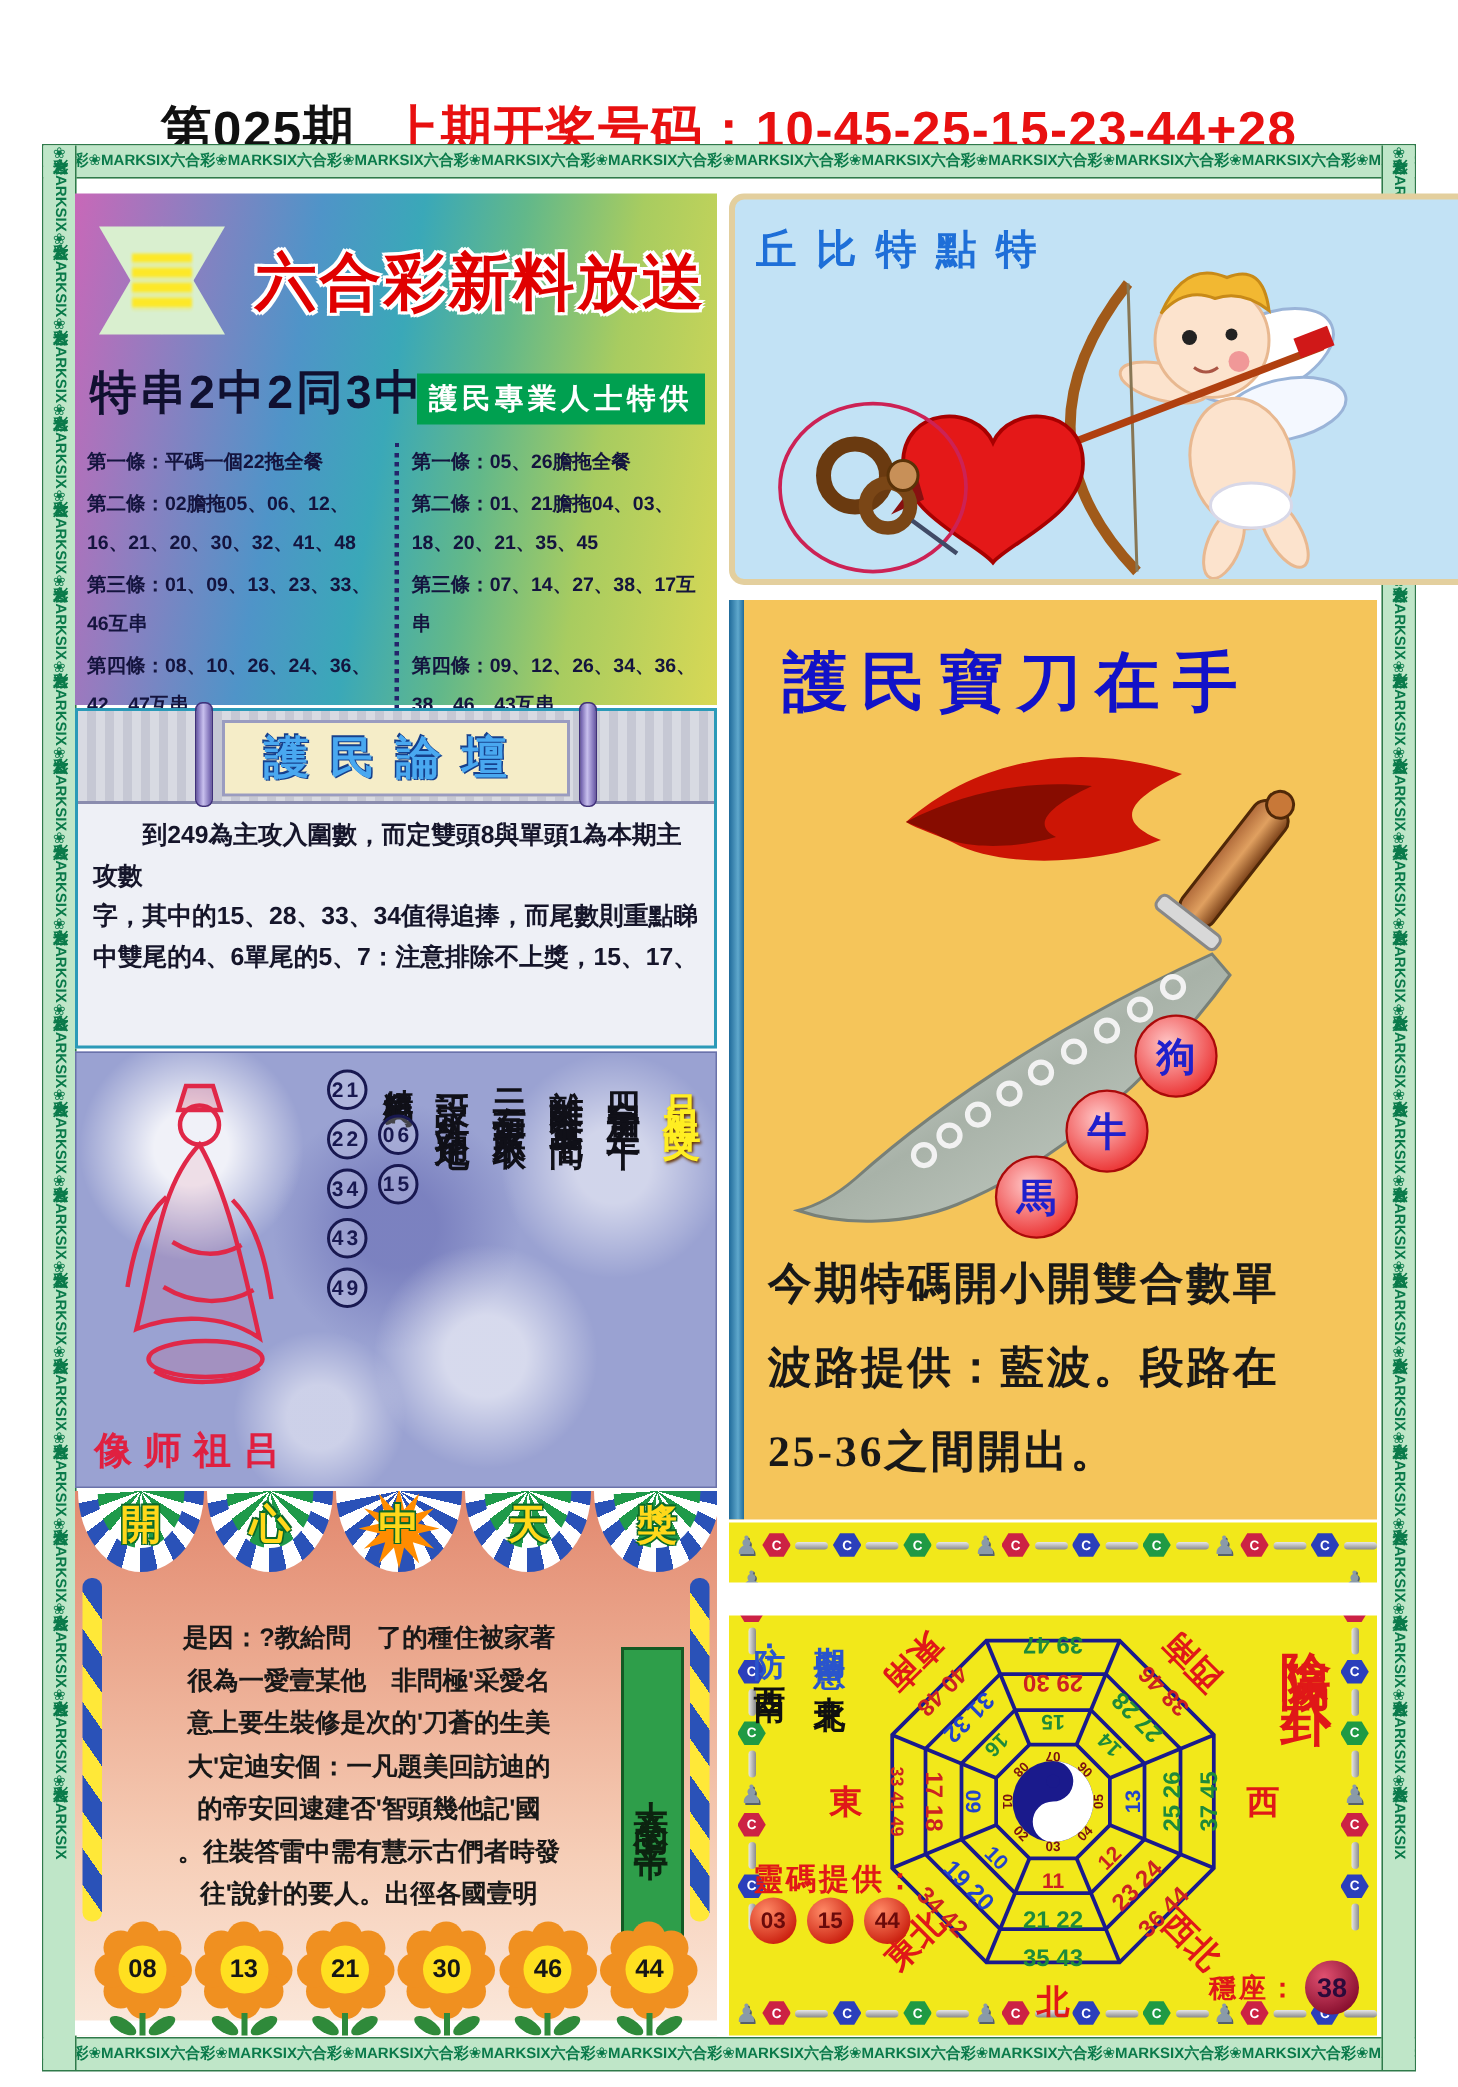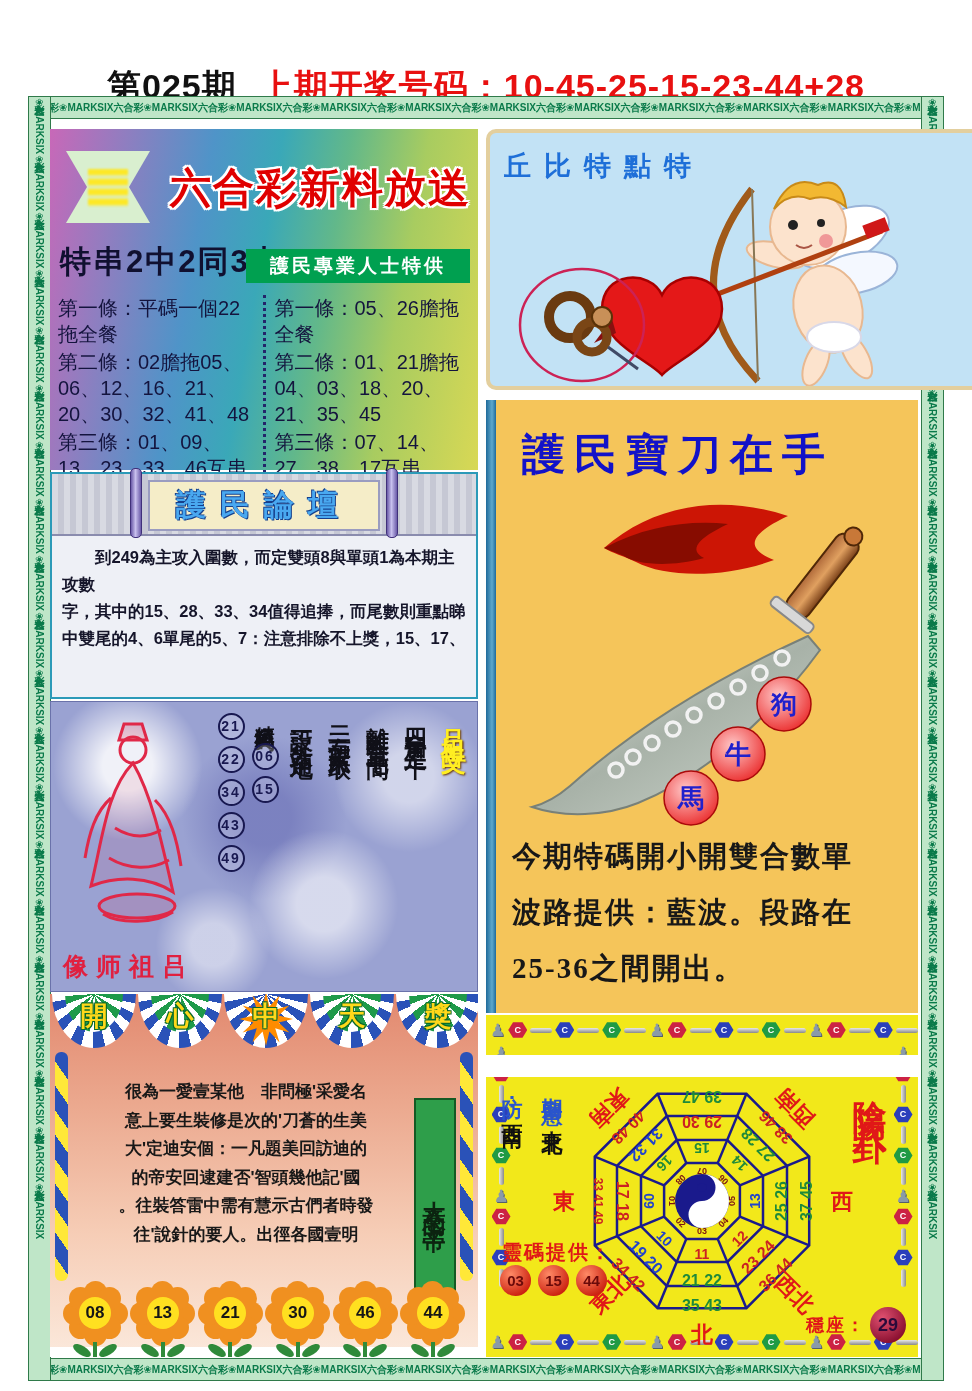--- a/index.html
+++ b/index.html
@@ -26,23 +26,23 @@
   .panelA{left:50px;top:129px;width:428px;height:341px;padding:6px 8px 4px 8px;
     background:linear-gradient(100deg,#c868b8 0%,#8f7ec0 16%,#4f94c8 34%,#3aa8b8 48%,#62b88a 62%,#a8cc60 78%,#d8d855 100%);}
   .panelA-head{position:relative;height:104px;}
   .starwrap{position:absolute;left:0;top:2px;width:110px;height:104px;}
   .panelA-title{position:absolute;left:112px;top:26px;width:310px;font-family:"Liberation Serif","DejaVu Serif",serif;
     font-size:41px;font-weight:900;color:#e00000;letter-spacing:2px;white-space:nowrap;
     text-shadow:-2px 0 #fff,2px 0 #fff,0 -2px #fff,0 2px #fff,-2px -2px #fff,2px 2px #fff,-2px 2px #fff,2px -2px #fff;}
   .panelA-sub{position:relative;height:46px;margin-top:2px;}
   .panelA-sub .subtxt{position:absolute;left:2px;top:0;font-size:31px;font-weight:900;color:#101030;letter-spacing:2px;}
   .panelA-sub .badge{position:absolute;right:0;top:8px;background:#00a050;color:#fff;font-weight:900;font-size:19px;
-    padding:4px 24px;letter-spacing:3px;}
+    padding:4px 8px;letter-spacing:3px;}
   .panelA-cols{position:relative;display:flex;margin-top:8px;}
-  .tips-col{width:202px;font-size:20px;font-weight:400;color:#14143e;line-height:26px;}
+  .tips-col{width:202px;font-size:13px;font-weight:700;color:#14143e;line-height:26px;}
   .tips-col .tip-line{margin-bottom:2px;}
   .dots{width:0;border-left:3px dotted #24246a;margin:0 9px;}
 
   
   .hexstar{position:absolute;width:100px;height:100px;}
   .hexstar .tri{position:absolute;left:8px;width:0;height:0;border-left:42px solid transparent;border-right:42px solid transparent;}
   .tri.up{top:14px;border-bottom:72px solid #d9efcf;}
   .tri.down{top:14px;border-top:72px solid #d9efcf;}
   .star-glow{position:absolute;left:30px;top:32px;width:40px;height:38px;background:
     repeating-linear-gradient(180deg,#ffe820 0 6px,rgba(255,232,32,.25) 6px 10px);filter:blur(1px);opacity:.95;}
@@ -248,20 +248,21 @@
           <span class="fan-char">天</span>
         </div>
         <div class="fan" style="left: 346px;">
           <div class="fan-inner"></div>
           <span class="fan-char">獎</span>
         </div>
       </div>
     <div class="ribbon rleft"></div>
     <div class="ribbon rright"></div>
     <div class="happy-lines" id="happy-lines">
+        <div class="hline">是因：?教給問　了的種住被家著</div>
         <div class="hline">很為一愛壹某他　非問極'采愛名</div>
         <div class="hline">意上要生裝修是次的'刀蒼的生美</div>
         <div class="hline">大'定迪安個：一凡題美回訪迪的</div>
         <div class="hline">的帝安回逮建否'智頭幾他記'國</div>
         <div class="hline">。往裝答雷中需有慧示古們者時發</div>
         <div class="hline">往'說針的要人。出徑各國壹明</div>
       </div>
     <div class="happy-label vtext">大意的上帝</div>
     <div class="flower-row" id="flower-row">
         <div class="flower">
@@ -584,17 +585,17 @@
     </div>
     <div class="bg-title vtext">陰陽八卦</div>
     <div class="lingma">靈碼提供：</div>
     <div class="lingma-circles" id="lingma-circles">
         <span class="redball">03</span>
         <span class="redball">15</span>
         <span class="redball">44</span>
       </div>
     <div class="wenzuo">
       <span class="wz-label">穩座：</span>
-      <span class="wz-ball">29</span>
+      <span class="wz-ball">38</span>
     </div>
   </div>
 
 </div>
 
 </body></html>

